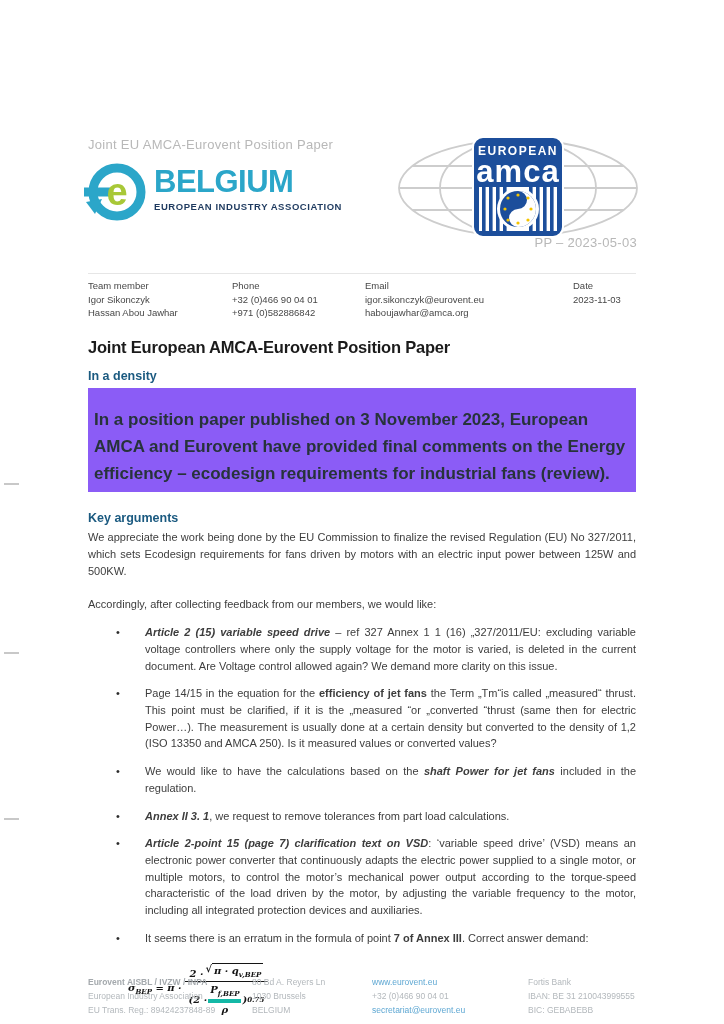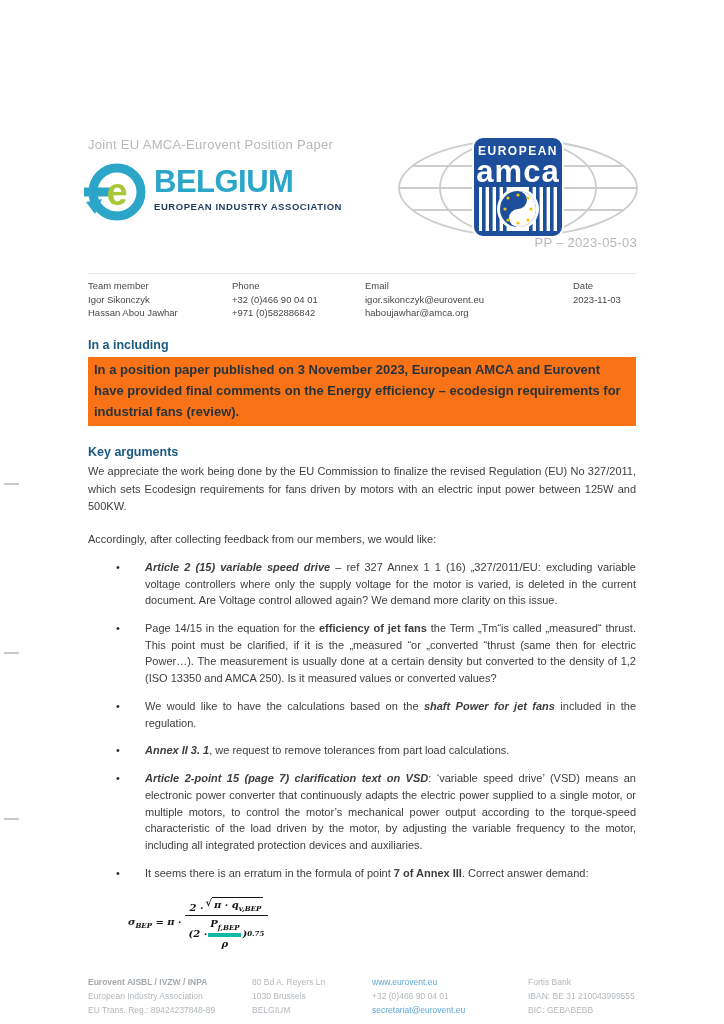--- a/index.html
+++ b/index.html
@@ -23,22 +23,22 @@
 
   
   .contact{position:absolute;left:88px;top:243px;width:548px;display:flex;font-size:9.5px;
            line-height:13.5px;color:#474747;}
   .c-col1{width:144px;} .c-col2{width:133px;} .c-col3{width:208px;} .c-col4{width:63px;}
 
   
   .main{position:absolute;left:88px;top:302px;width:548px;}
   .doc-title{font-size:16.5px;font-weight:bold;color:#1b1b1b;margin:0 0 12px;letter-spacing:-.2px;}
   .sec-h{font-size:12.5px;font-weight:bold;color:#1B5A80;margin:0 0 5px;}
-  .highlight{background:#f97316;color:#27333a;font-weight:bold;font-size:13px;line-height:1.6;
-             padding:3px 6px 4px;}
+  .highlight{background:#8b5cf6;color:#27333a;font-weight:bold;font-size:17px;line-height:1.6;
+             padding:18px 6px 4px;}
   .key-h{margin:19px 0 4px;}
   .para{font-size:11px;line-height:1.58;text-align:justify;margin:0 0 15px;}
   .para2{margin:0 0 11px;}
 
   ul.bullets{margin:0;padding:0 0 0 57px;list-style:none;font-size:11px;line-height:1.52;}
   ul.bullets li{position:relative;text-align:justify;margin:0 0 11px;}
   ul.bullets li::before{content:"\2022";position:absolute;left:-29px;top:0;font-size:11px;color:#2b2b2b;}
   li.tight{margin-bottom:3px;}
   .seg-bi{font-weight:bold;font-style:italic;}
   .seg-b{font-weight:bold;}
@@ -148,22 +148,23 @@
       <div>haboujawhar@amca.org</div>
     </div>
     <div class="c-col4">
       <div>Date</div>
       <div>2023-11-03</div>
       <div></div>
     </div>
   </div>
 
   <div class="main">
-
-    <div class="sec-h">In a including</div>
+    <h1 class="doc-title">Joint European AMCA-Eurovent Position Paper</h1>
+
+    <div class="sec-h">In a density</div>
     <div class="highlight">In a position paper published on 3 November 2023, European AMCA and Eurovent have provided final comments on the Energy efficiency – ecodesign requirements for industrial fans (review).</div>
 
     <div class="sec-h key-h">Key arguments</div>
     <p class="para">We appreciate the work being done by the EU Commission to finalize the revised Regulation (EU) No 327/2011, which sets Ecodesign requirements for fans driven by motors with an electric input power between 125W and 500KW.</p>
     <p class="para para2">Accordingly, after collecting feedback from our members, we would like:</p>
 
     <ul class="bullets">
       <li>
         <span class="seg-bi">Article 2 (15) variable speed drive</span><span> – ref 327 Annex 1 1 (16) „327/2011/EU: excluding variable voltage controllers where only the supply voltage for the motor is varied, is deleted in the current document. Are Voltage control allowed again? We demand more clarity on this issue.</span>
       </li>

